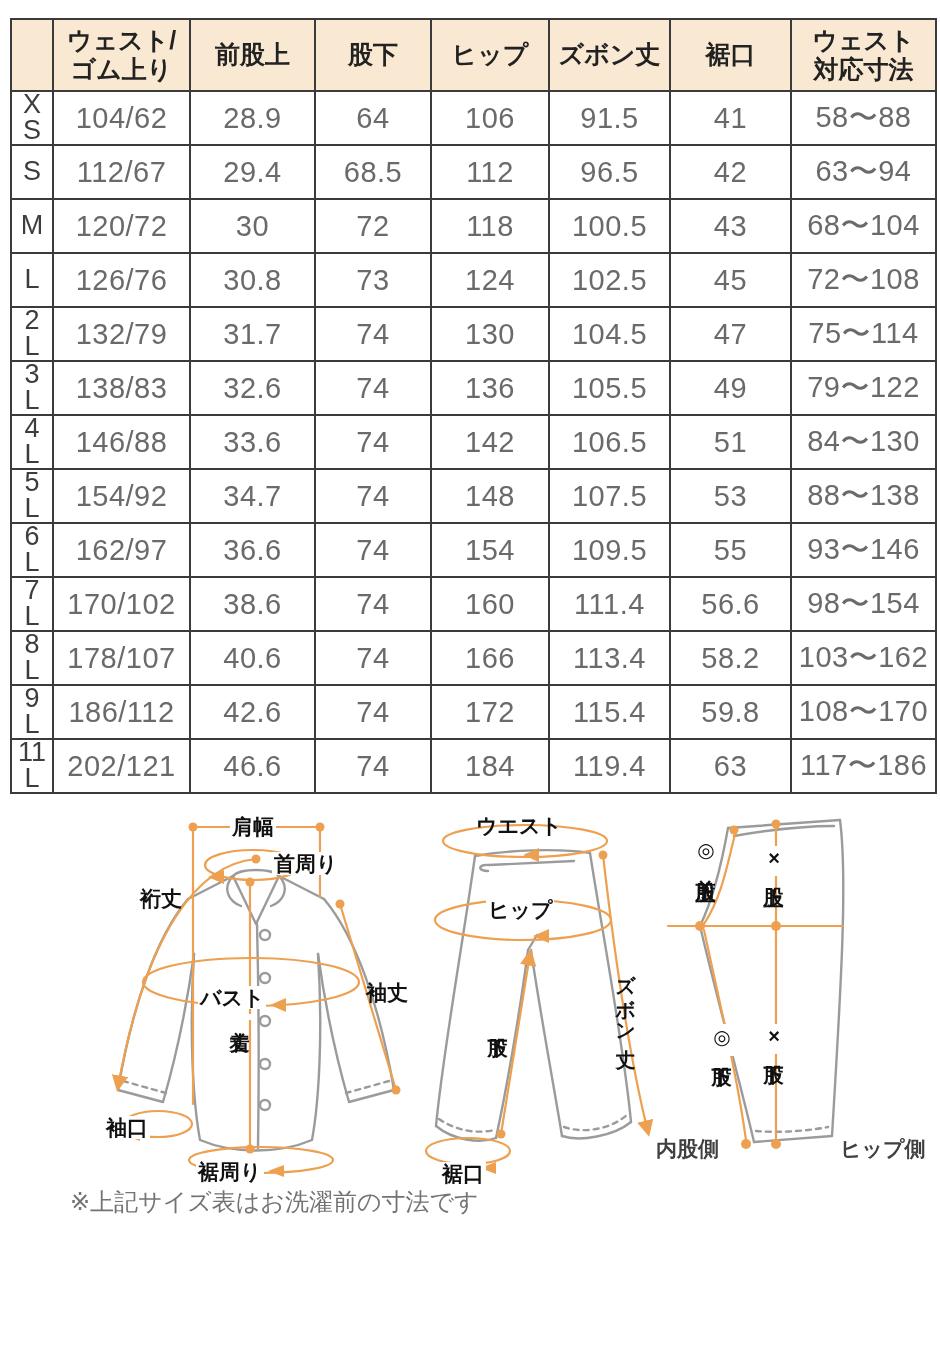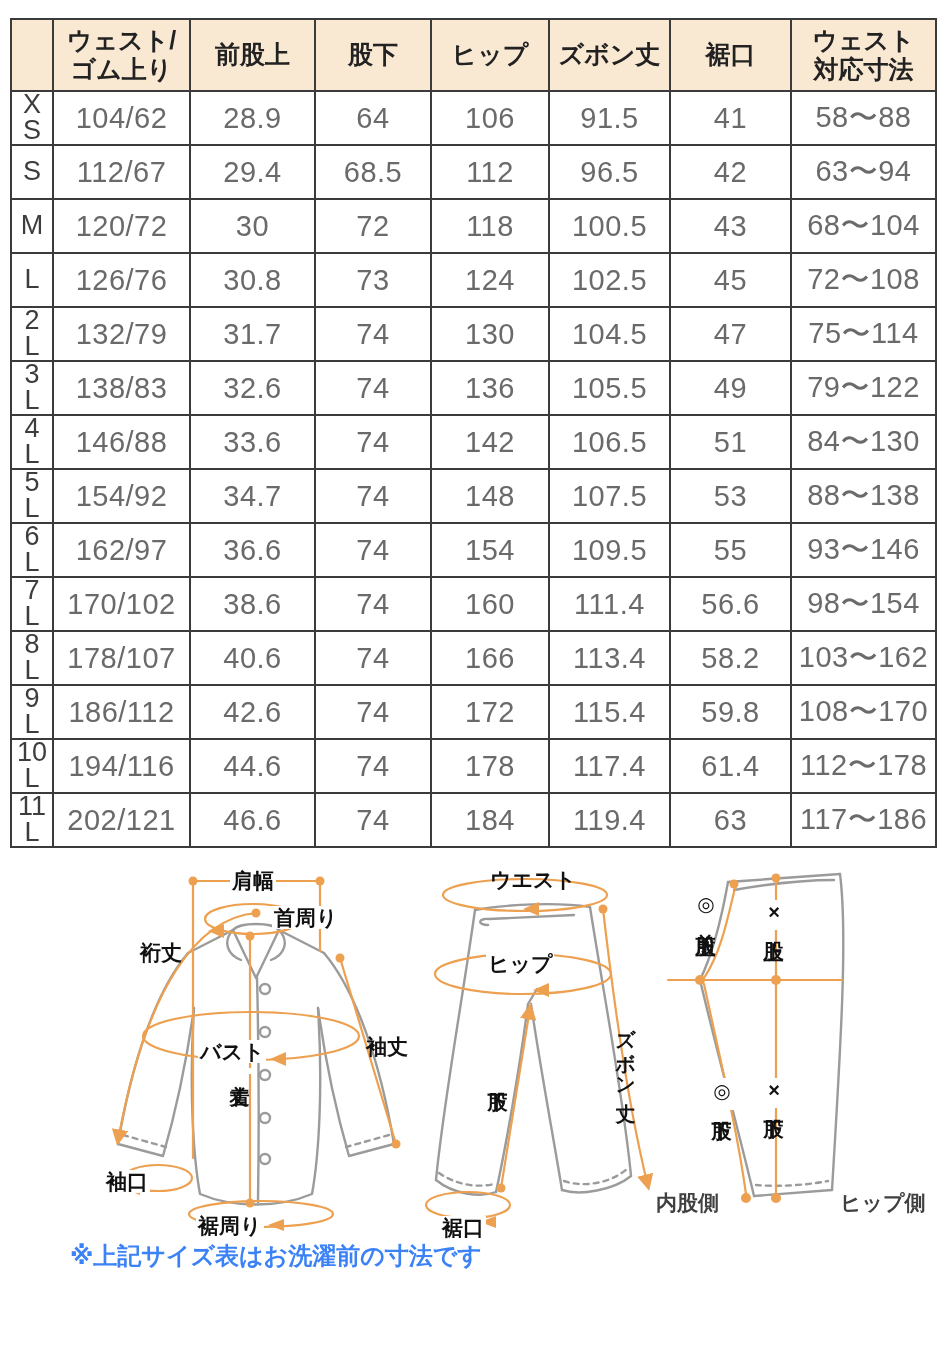--- a/index.html
+++ b/index.html
@@ -14,21 +14,21 @@
 
   
   .diagrams{position:relative;width:940px;height:382px;margin-top:8px;margin-left:28px;}
   .diagrams svg{position:absolute;left:0;top:0;}
   .hlabel{position:absolute;font-size:21px;font-weight:bold;color:#111111;white-space:nowrap;line-height:1;}
   .vlabel{position:absolute;writing-mode:vertical-rl;text-orientation:upright;font-size:20px;font-weight:bold;color:#111111;letter-spacing:2px;line-height:1;}
   .bg{background:#ffffff;padding:1px 2px;}
   .graylab{color:#404040;}
 
   
-  .note{margin:2px 0 0 70px;font-size:24px;font-weight:bold;color:#3b82f6;}
+  .note{margin:2px 0 0 70px;font-size:24px;font-weight:normal;color:#737373;}
 </style>
 </head>
 <body>
 
 <table class="size-table">
   <colgroup>
     <col style="width:42px">
       <col style="width:137px">
       <col style="width:125px">
       <col style="width:116px">
@@ -164,30 +164,20 @@
         <th>9<br>L</th>
         <td>186/112</td>
         <td>42.6</td>
         <td>74</td>
         <td>172</td>
         <td>115.4</td>
         <td>59.8</td>
         <td>108〜170</td>
       </tr>
       <tr>
-        <th>10<br>L</th>
-        <td>194/116</td>
-        <td>44.6</td>
-        <td>74</td>
-        <td>178</td>
-        <td>117.4</td>
-        <td>61.4</td>
-        <td>112〜178</td>
-      </tr>
-      <tr>
         <th>11<br>L</th>
         <td>202/121</td>
         <td>46.6</td>
         <td>74</td>
         <td>184</td>
         <td>119.4</td>
         <td>63</td>
         <td>117〜186</td>
       </tr>
     </tbody>
@@ -293,21 +283,21 @@
 
   <div class="hlabel bg" style="left:202px;top:13px;">肩幅</div>
   <div class="hlabel bg" style="left:244px;top:50px;">首周り</div>
   <div class="hlabel" style="left:112px;top:86px;">裄丈</div>
   <div class="hlabel bg" style="left:170px;top:184px;">バスト</div>
   <div class="vlabel bg" style="left:200px;top:212px;">着丈</div>
   <div class="hlabel" style="left:338px;top:180px;">袖丈</div>
   <div class="hlabel bg" style="left:76px;top:314px;">袖口</div>
   <div class="hlabel bg" style="left:168px;top:358px;">裾周り</div>
 
-  <div class="hlabel" style="left:462px;top:13px;">ウエスト</div>
+  <div class="hlabel" style="left:448px;top:13px;">ウエスト</div>
   <div class="hlabel bg" style="left:458px;top:96px;">ヒップ</div>
   <div class="vlabel" style="left:588px;top:158px;">ズボン丈</div>
   <div class="vlabel" style="left:460px;top:220px;">股下</div>
   <div class="hlabel bg" style="left:412px;top:360px;">裾口</div>
 
   <div class="vlabel" style="left:668px;top:36px;">◎前股上</div>
   <div class="vlabel bg" style="left:734px;top:44px;">×股上</div>
   <div class="vlabel bg" style="left:682px;top:222px;">◎股下</div>
   <div class="vlabel bg" style="left:734px;top:222px;">×股下</div>
   <div class="hlabel graylab" style="left:628px;top:336px;">内股側</div>

